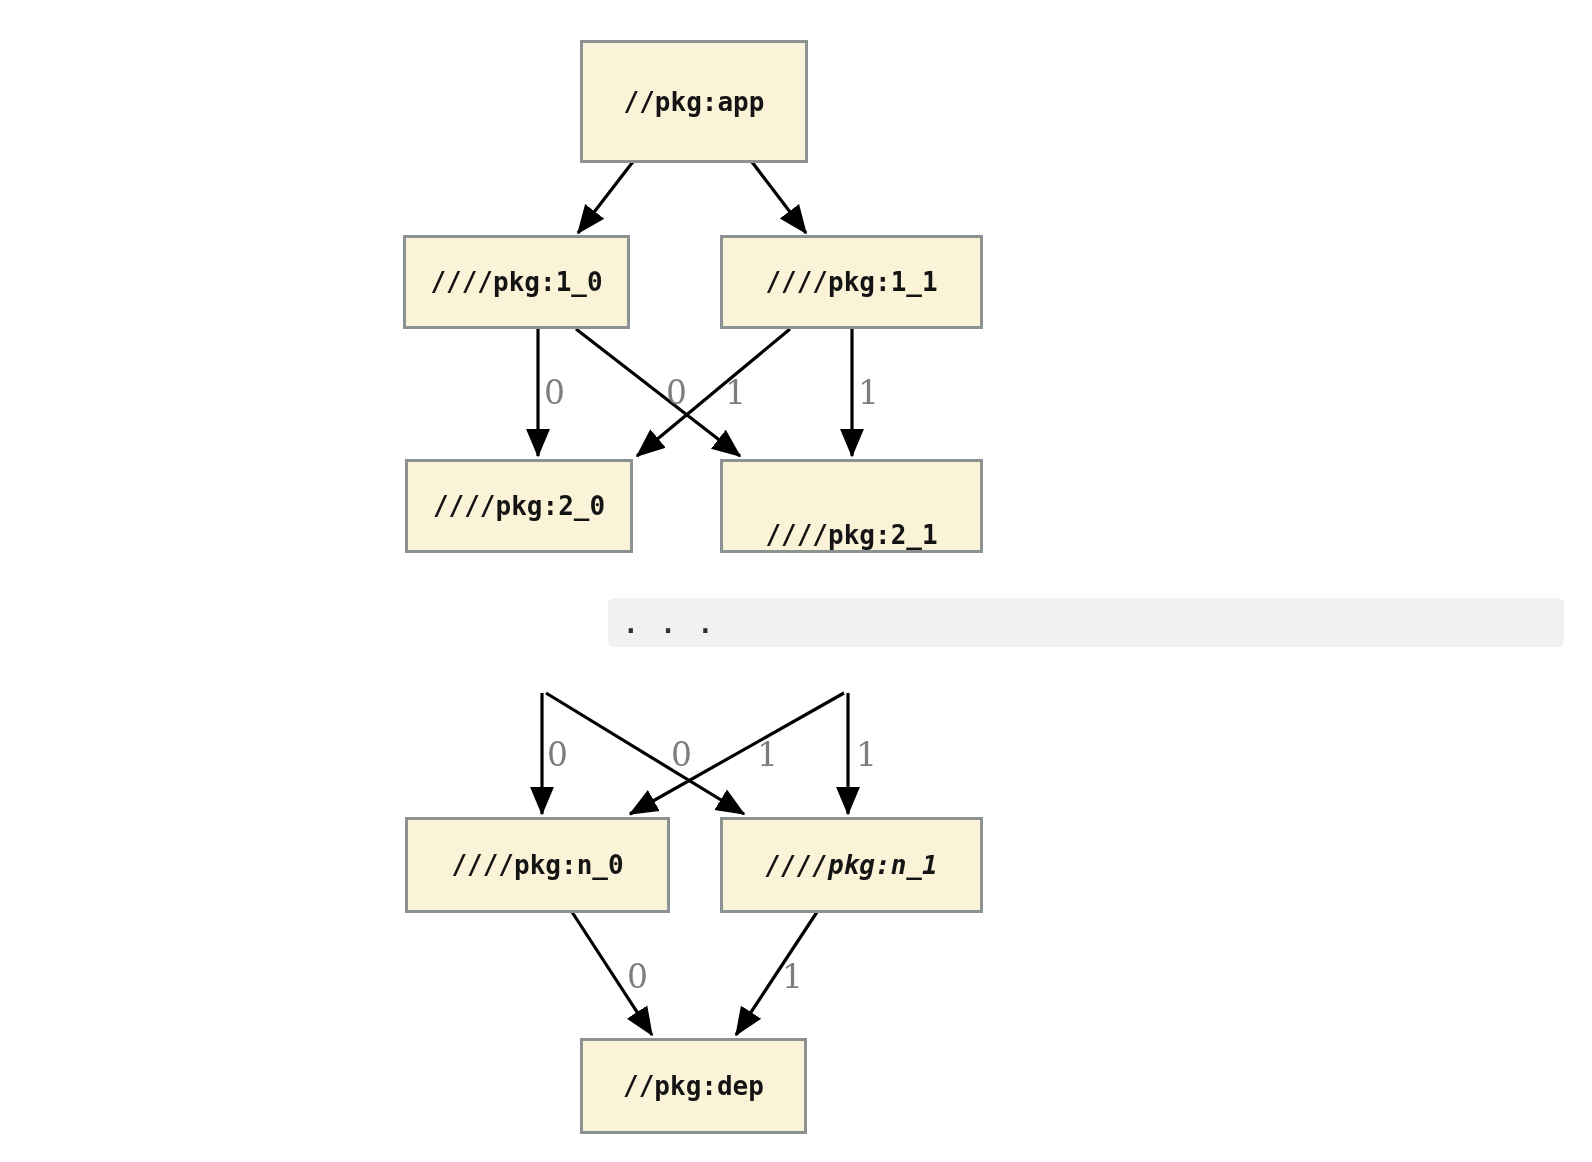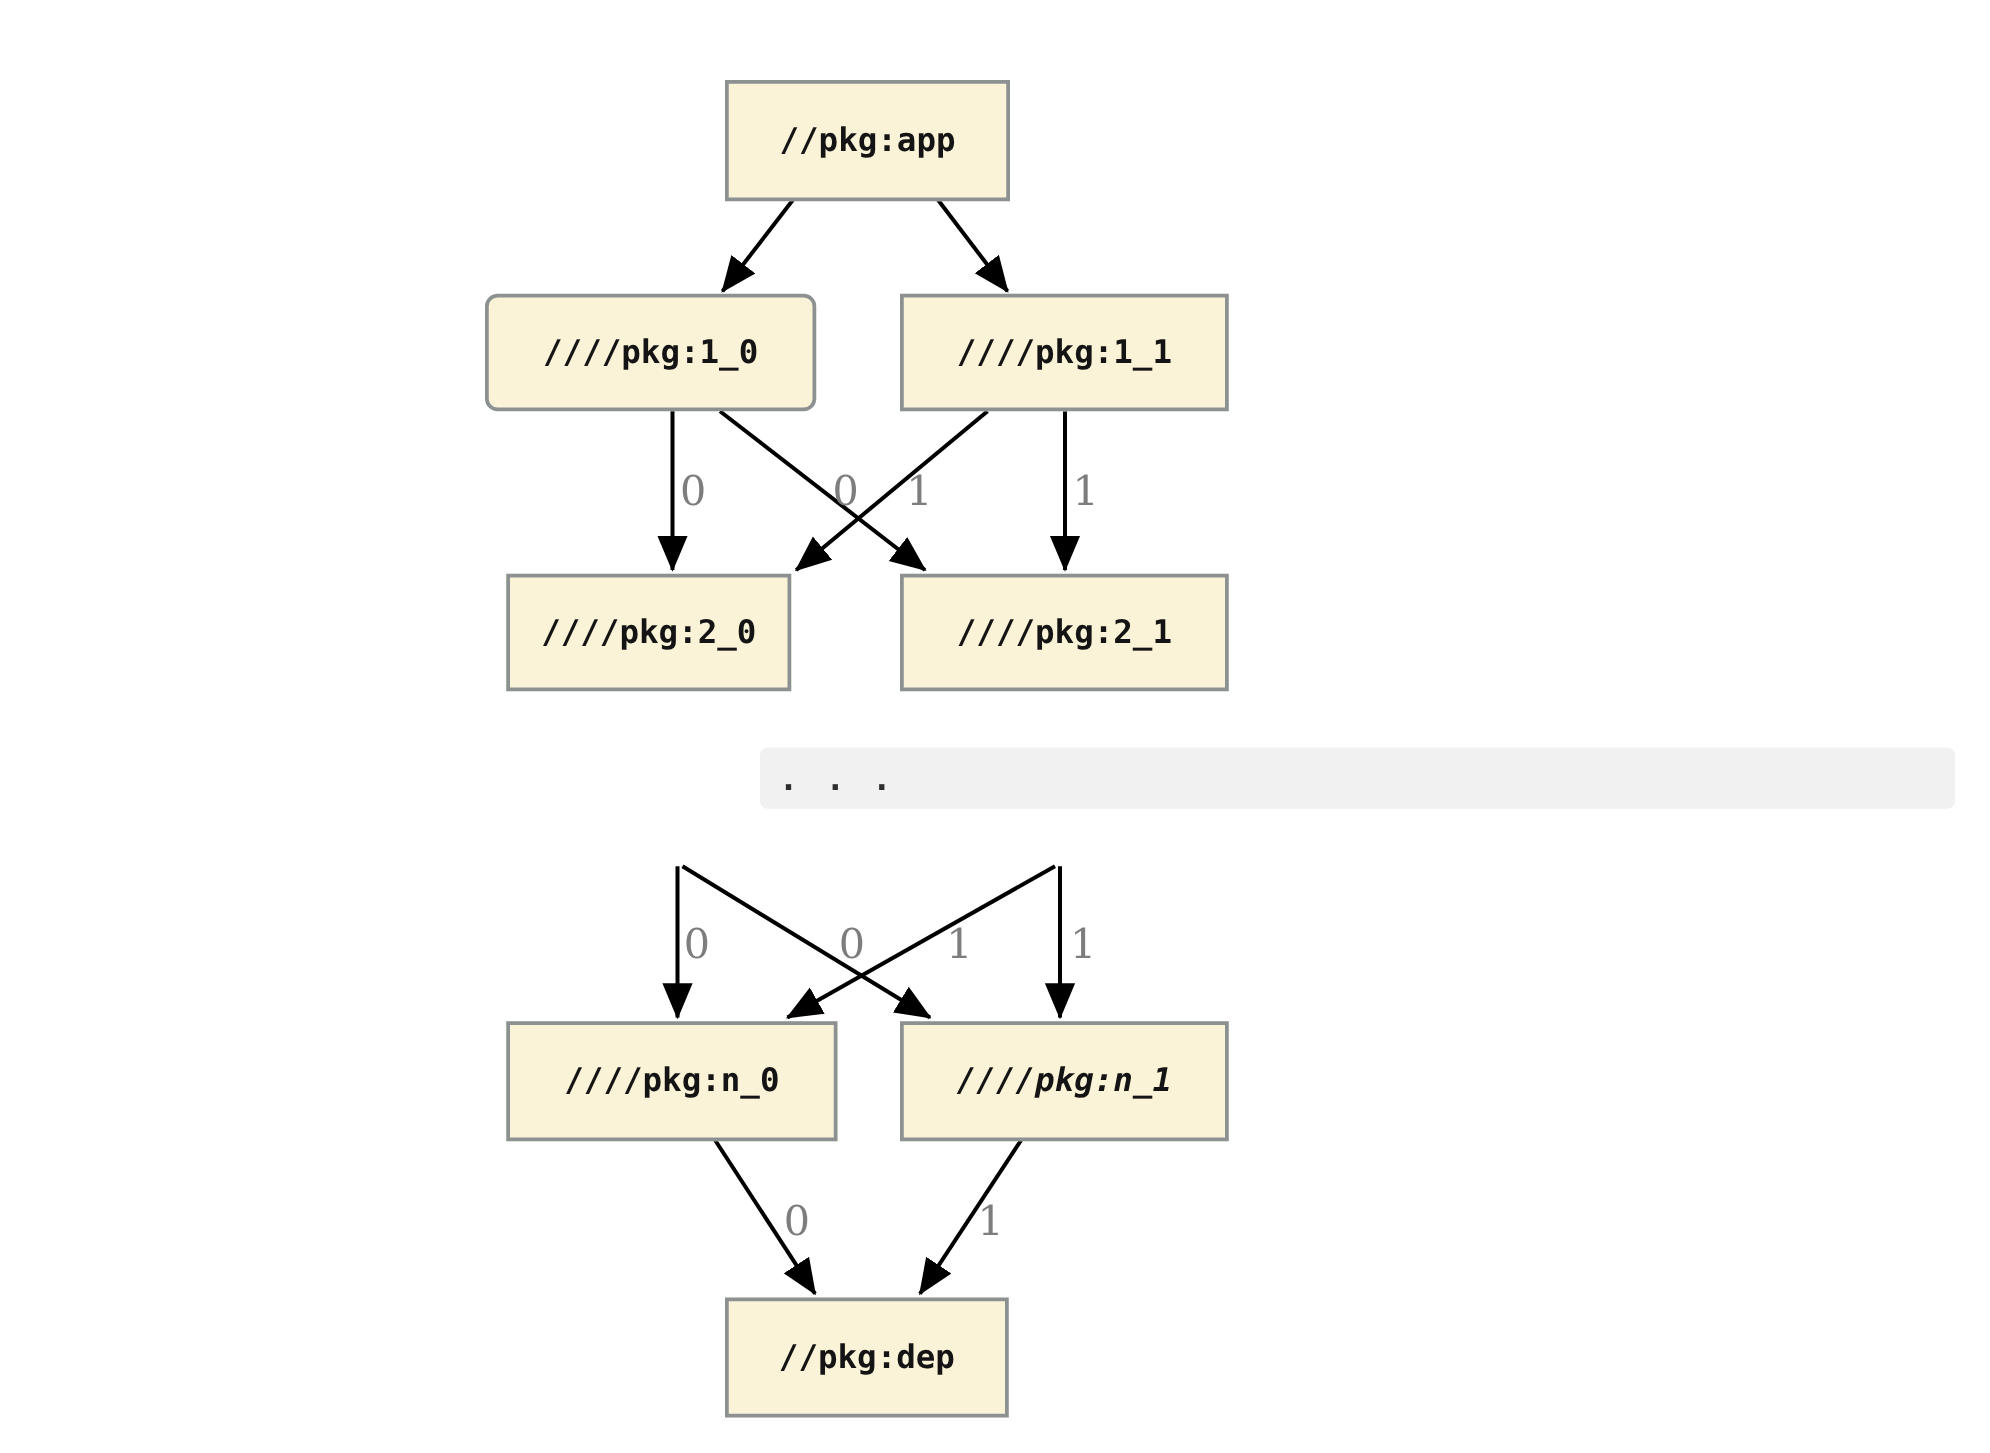--- a/index.html
+++ b/index.html
@@ -44,25 +44,25 @@
     align-items: center;
     justify-content: center;
   }
   .node-label {
     font-family: "DejaVu Sans Mono", monospace;
     font-weight: 700;
     font-size: 26px;
     color: var(--node-text);
     white-space: pre;
   }
-  .node-app  { left: 580px; top: 40px;   width: 228px; height: 97px; margin-top: 24px; }
-  .node-1_0  { left: 388px; top: 235px;  width: 265px; height: 94px; border-radius: 10px; }
+  .node-app  { left: 580px; top: 40px;   width: 228px; height: 123px; }
+  .node-1_0  { left: 403px; top: 235px;  width: 227px; height: 94px; }
   .node-1_1  { left: 720px; top: 235px;  width: 263px; height: 94px; }
   .node-2_0  { left: 405px; top: 459px;  width: 228px; height: 94px; }
-  .node-2_1  { left: 720px; top: 459px;  width: 263px; height: 94px; }
+  .node-2_1  { left: 720px; top: 459px;  width: 263px; height: 94px; align-items: flex-end; }
   .node-n_0  { left: 405px; top: 817px;  width: 265px; height: 96px; }
   .node-n_1  { left: 720px; top: 817px;  width: 263px; height: 96px; font-style: italic; }
   .node-dep  { left: 580px; top: 1038px; width: 227px; height: 96px; }
   .ellipsis-band {
     position: absolute;
     left: 608px; top: 598px;
     width: 956px; height: 49px;
     background: var(--band-bg);
     border-radius: 6px;
     box-sizing: border-box;

